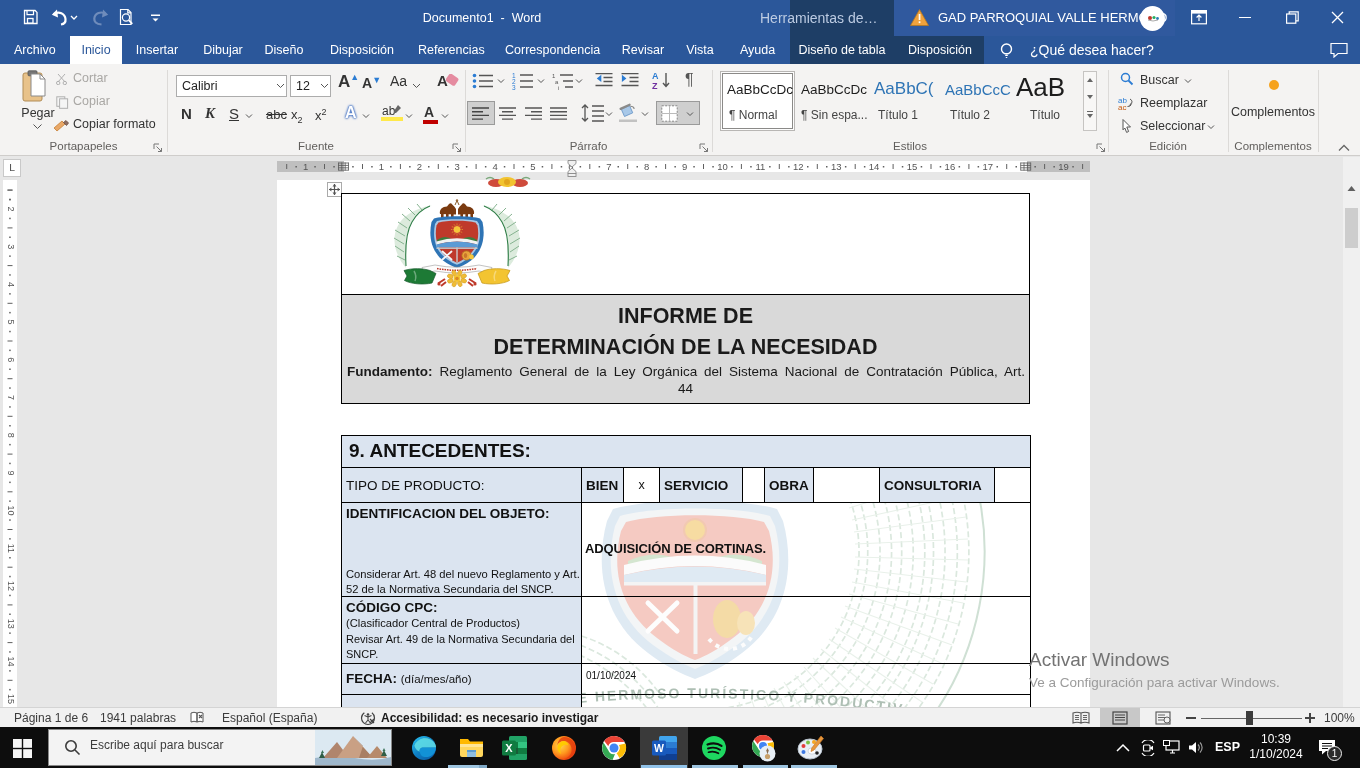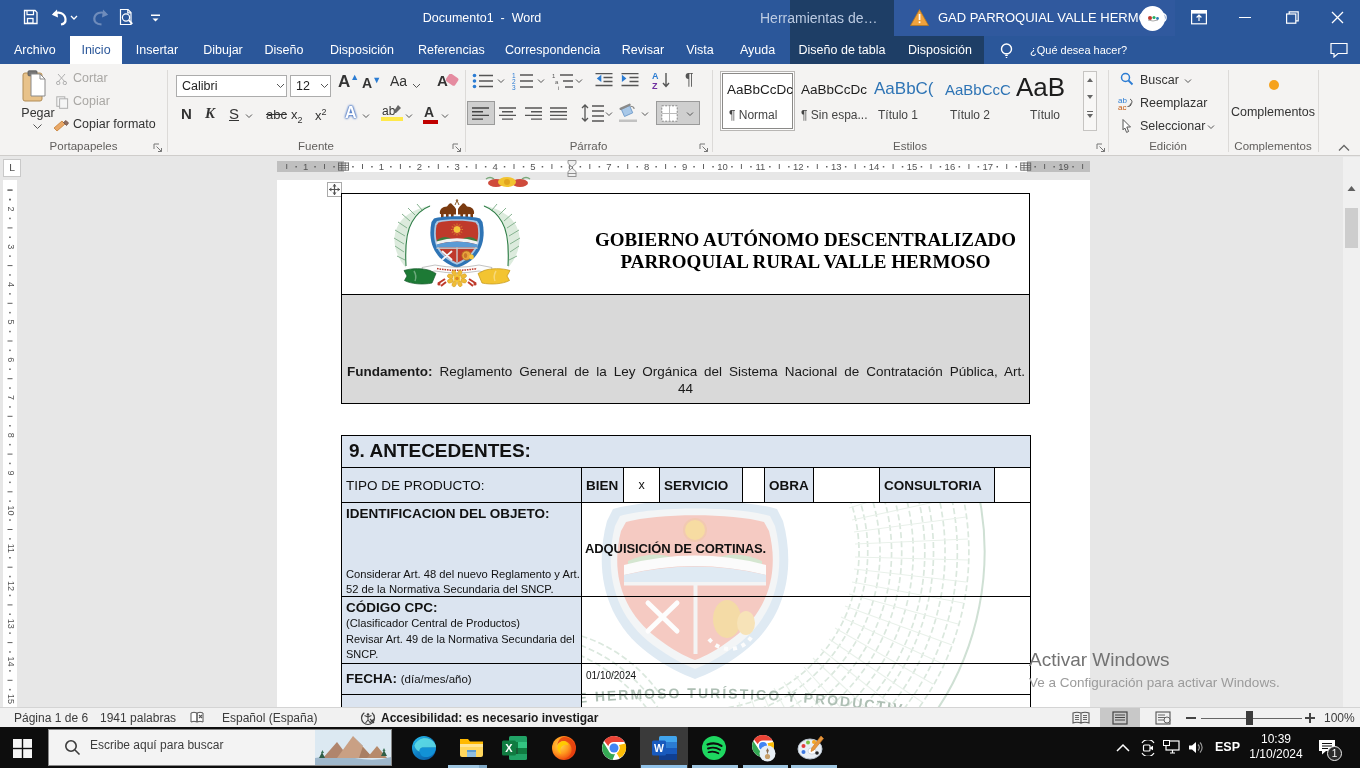--- a/index.html
+++ b/index.html
@@ -99,21 +99,21 @@
  <div class="tab" style="left:505px;width:90px">Correspondencia</div>
  <div class="tab" style="left:621px;width:44px">Revisar</div>
  <div class="tab" style="left:686px;width:28px">Vista</div>
  <div class="tab" style="left:740px;width:32px">Ayuda</div>
  <div class="tab" style="left:797px;width:90px;white-space:nowrap">Diseño de tabla</div>
  <div class="tab" style="left:908px;width:64px;white-space:nowrap">Disposición</div>
  <svg class="abs" style="left:999px;top:6px" width="15" height="18" viewBox="0 0 15 18">
   <circle cx="7.5" cy="7" r="5" fill="none" stroke="#fff" stroke-width="1.4"></circle>
   <path d="M5.8 11.5 h3.4 M6.2 13.5 h2.6 M6.8 15.5 h1.4" stroke="#fff" stroke-width="1.2" fill="none"></path>
  </svg>
- <div class="abs" style="left:1030px;top:0;height:28px;line-height:28px;font-size:11px;color:#fff">¿Qué desea hacer?</div>
+ <div class="abs" style="left:1030px;top:0;height:28px;line-height:28px;font-size:14px;color:#fff">¿Qué desea hacer?</div>
  <svg class="abs" style="left:1330px;top:6px" width="18" height="16" viewBox="0 0 18 16">
   <path d="M1 1.5 h16 v10 h-9 l-4 3.5 v-3.5 h-3 z" fill="none" stroke="#fff" stroke-width="1.2"></path>
  </svg>
 </div>
 <div class="abs" id="ribbon">
  <div class="gsep" style="left:167px"></div><div class="gsep" style="left:465px"></div>
  <div class="gsep" style="left:712px"></div><div class="gsep" style="left:1108px"></div>
  <div class="gsep" style="left:1228px"></div><div class="gsep" style="left:1318px"></div>
  
  <svg class="abs" style="left:22px;top:6px" width="27" height="34" viewBox="0 0 27 34">
@@ -708,21 +708,21 @@
       <ellipse cx="58.3" cy="78.3" rx="3" ry="2.1" fill="#f0bc35" stroke="#cf9b2a" stroke-width="0.5" transform="rotate(202 58.3 78.3)"></ellipse>
       <ellipse cx="62.2" cy="75.2" rx="3" ry="2.1" fill="#f0bc35" stroke="#cf9b2a" stroke-width="0.5" transform="rotate(247 62.2 75.2)"></ellipse>
       <ellipse cx="67.7" cy="75.1" rx="3" ry="2.1" fill="#f0bc35" stroke="#cf9b2a" stroke-width="0.5" transform="rotate(292 67.7 75.1)"></ellipse>
       <ellipse cx="71.6" cy="78.2" rx="3" ry="2.1" fill="#f0bc35" stroke="#cf9b2a" stroke-width="0.5" transform="rotate(337 71.6 78.2)"></ellipse>
       <circle cx="65" cy="80.5" r="3.4" fill="#f3c431"></circle>
       <circle cx="65" cy="80.5" r="1.8" fill="#d98824"></circle>
       <path d="M53 81 l-7 4.5 M77 81 l7 4.5 M54 84 l-5 4 M76 84 l5 4" stroke="#bf3a2b" stroke-width="2"></path>
       <circle cx="47" cy="86" r="1.6" fill="#bf3a2b"></circle>
       <circle cx="83" cy="86" r="1.6" fill="#bf3a2b"></circle>
     </svg>
- <div class="abs" style="left:581px;top:72px;width:449px;text-align:center;font-family:'Liberation Serif',serif;font-weight:bold;font-size:19px;color:#000;line-height:22px">GOBIERNO AUTÓNOMO DESCENTRALIZADO<br>PARROQUIAL RURAL VALLE HERMOSO</div>
+ <div class="abs" style="left:341px;top:144px;width:689px;text-align:center;font-weight:bold;font-size:21.5px;color:#1a1a1a;line-height:31px">INFORME DE<br>DETERMINACIÓN DE LA NECESIDAD</div>
  <div class="abs" style="left:347px;top:205px;width:678px;font-size:13.5px;color:#1a1a1a;line-height:19px;text-align:justify;text-align-last:justify"><b>Fundamento:</b> Reglamento General de la Ley Orgánica del Sistema Nacional de Contratación Pública, Art.</div>
     <div class="abs" style="left:346px;top:224px;width:679px;text-align:center;font-size:13.5px;color:#1a1a1a">44</div>
 
  <div class="tcell cellblue" style="left:341px;top:278px;width:690px;height:33px"></div>
  <div class="abs" style="left:349px;top:283px;font-size:19px;font-weight:bold;color:#111">9. ANTECEDENTES:</div>
  <div class="tcell cellblue" style="left:341px;top:310px;width:241px;height:36px"></div>
  <div class="tcell cellblue" style="left:581px;top:310px;width:43px;height:36px"></div>
  <div class="tcell" style="left:623px;top:310px;width:37px;height:36px;background:#fff"></div>
  <div class="tcell cellblue" style="left:659px;top:310px;width:84px;height:36px"></div>
  <div class="tcell" style="left:742px;top:310px;width:23px;height:36px;background:#fff"></div>

